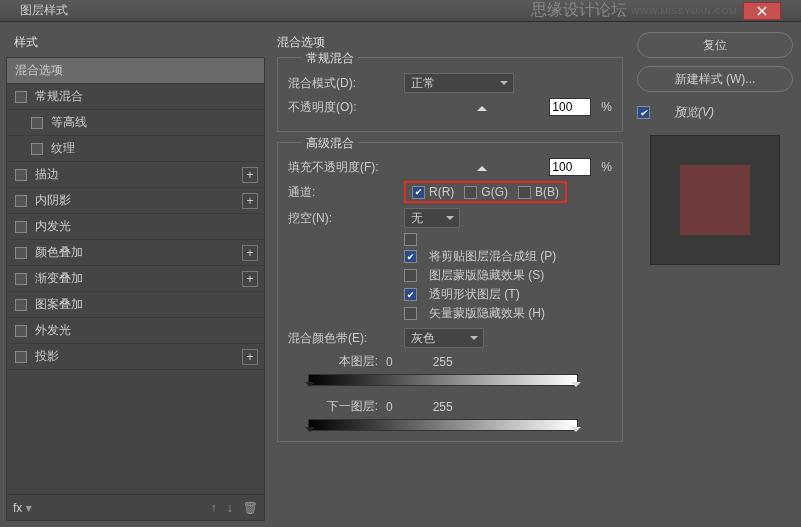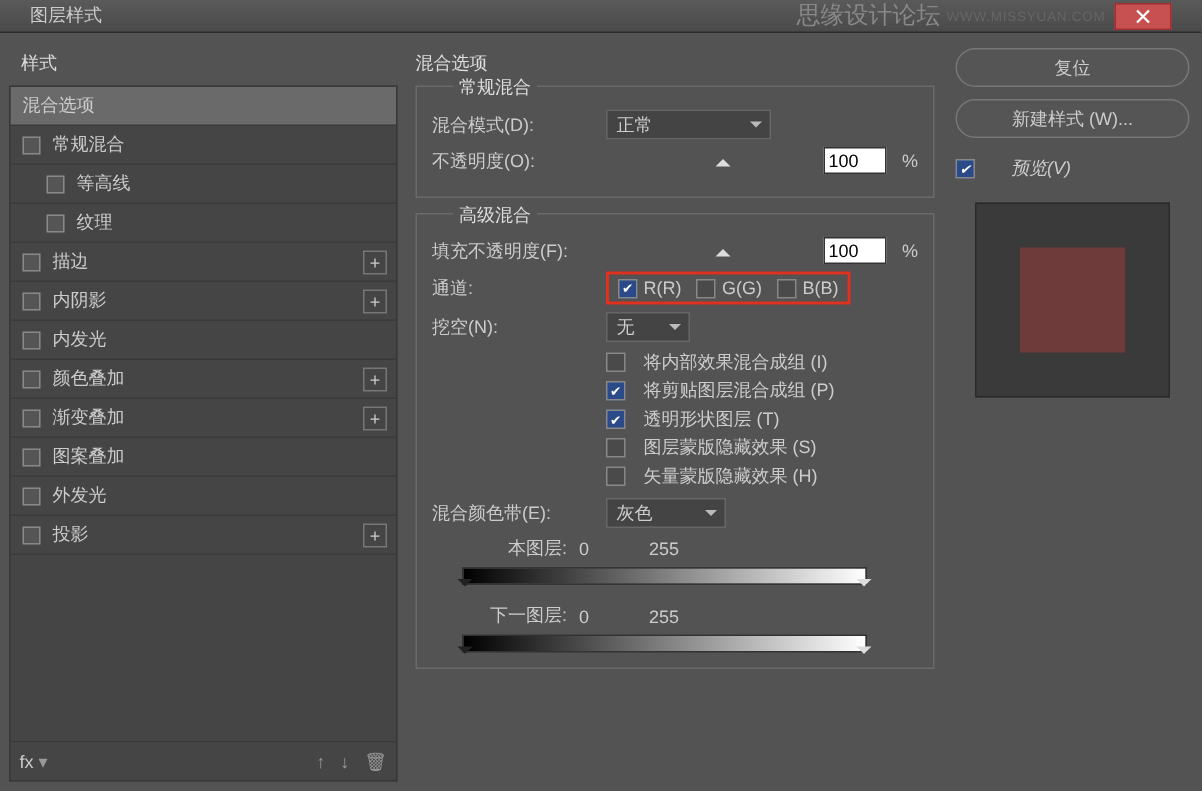--- a/index.html
+++ b/index.html
@@ -185,33 +185,32 @@
       </div>
       <div class="row">
         <span class="lbl">挖空(N):</span>
         <div class="select small-select">
             <span>无</span>
           </div>
       </div>
       <div class="opts">
         <div class="row">
             <span class="opt-cb"></span>
-            <span>将内部效果混合成组 (I)</span>
           </div>
         <div class="row">
             <span class="opt-cb chk"></span>
             <span>将剪贴图层混合成组 (P)</span>
           </div>
         <div class="row">
+            <span class="opt-cb"></span>
+            <span>图层蒙版隐藏效果 (S)</span>
+          </div>
+        <div class="row">
             <span class="opt-cb chk"></span>
             <span>透明形状图层 (T)</span>
-          </div>
-        <div class="row">
-            <span class="opt-cb"></span>
-            <span>图层蒙版隐藏效果 (S)</span>
           </div>
         <div class="row">
             <span class="opt-cb"></span>
             <span>矢量蒙版隐藏效果 (H)</span>
           </div>
       </div>
 
       <div class="row blend-if">
         <span class="lbl">混合颜色带(E):</span>
         <div class="select" style="min-width:80px">

